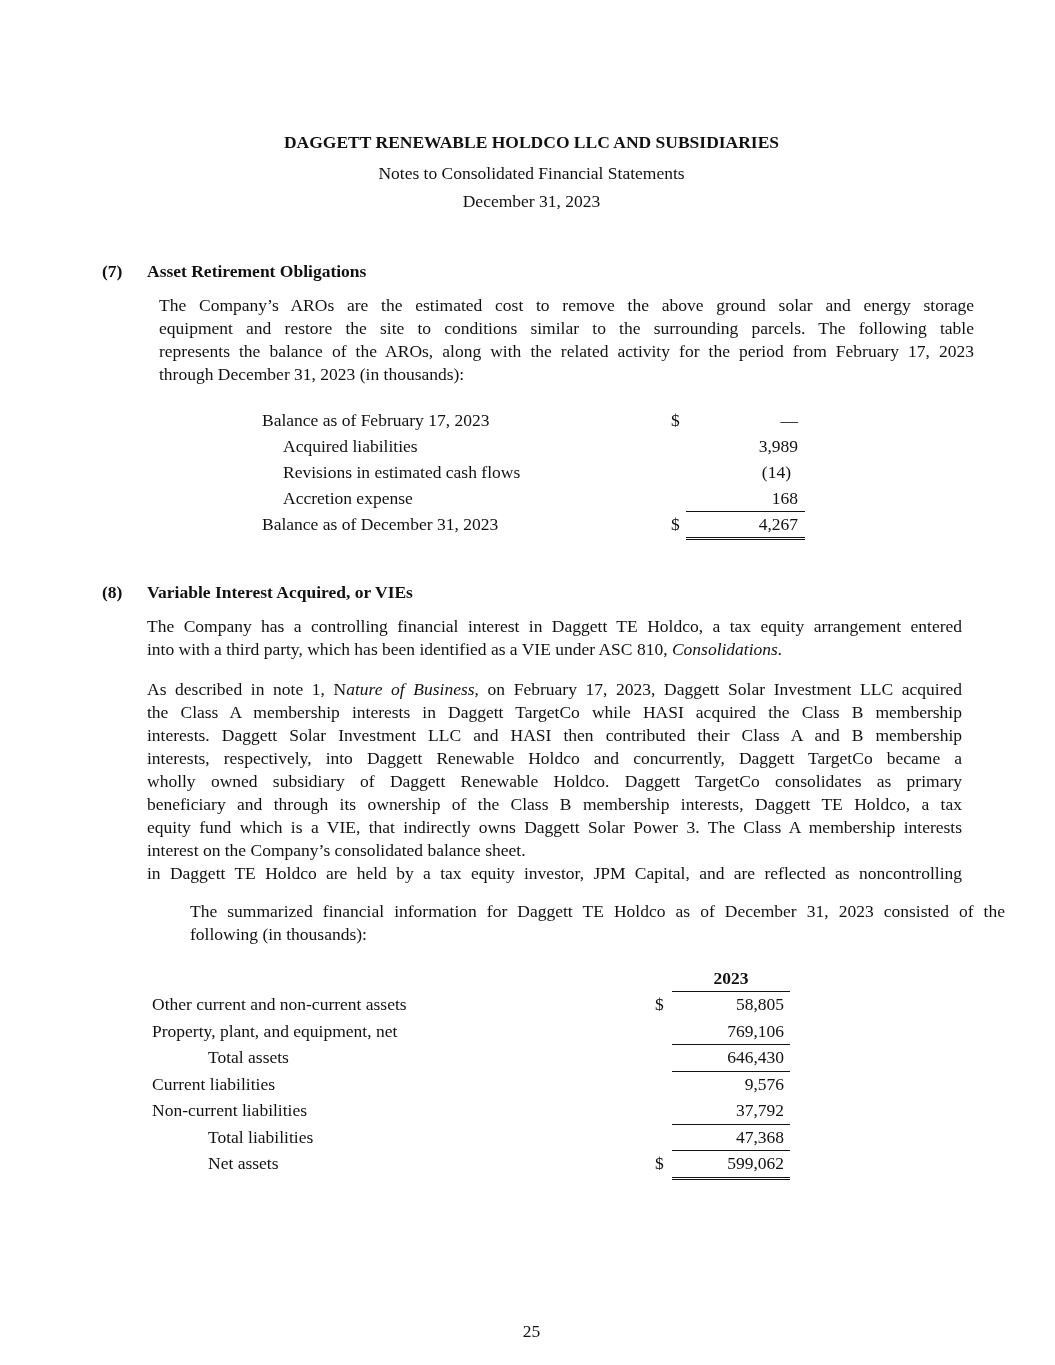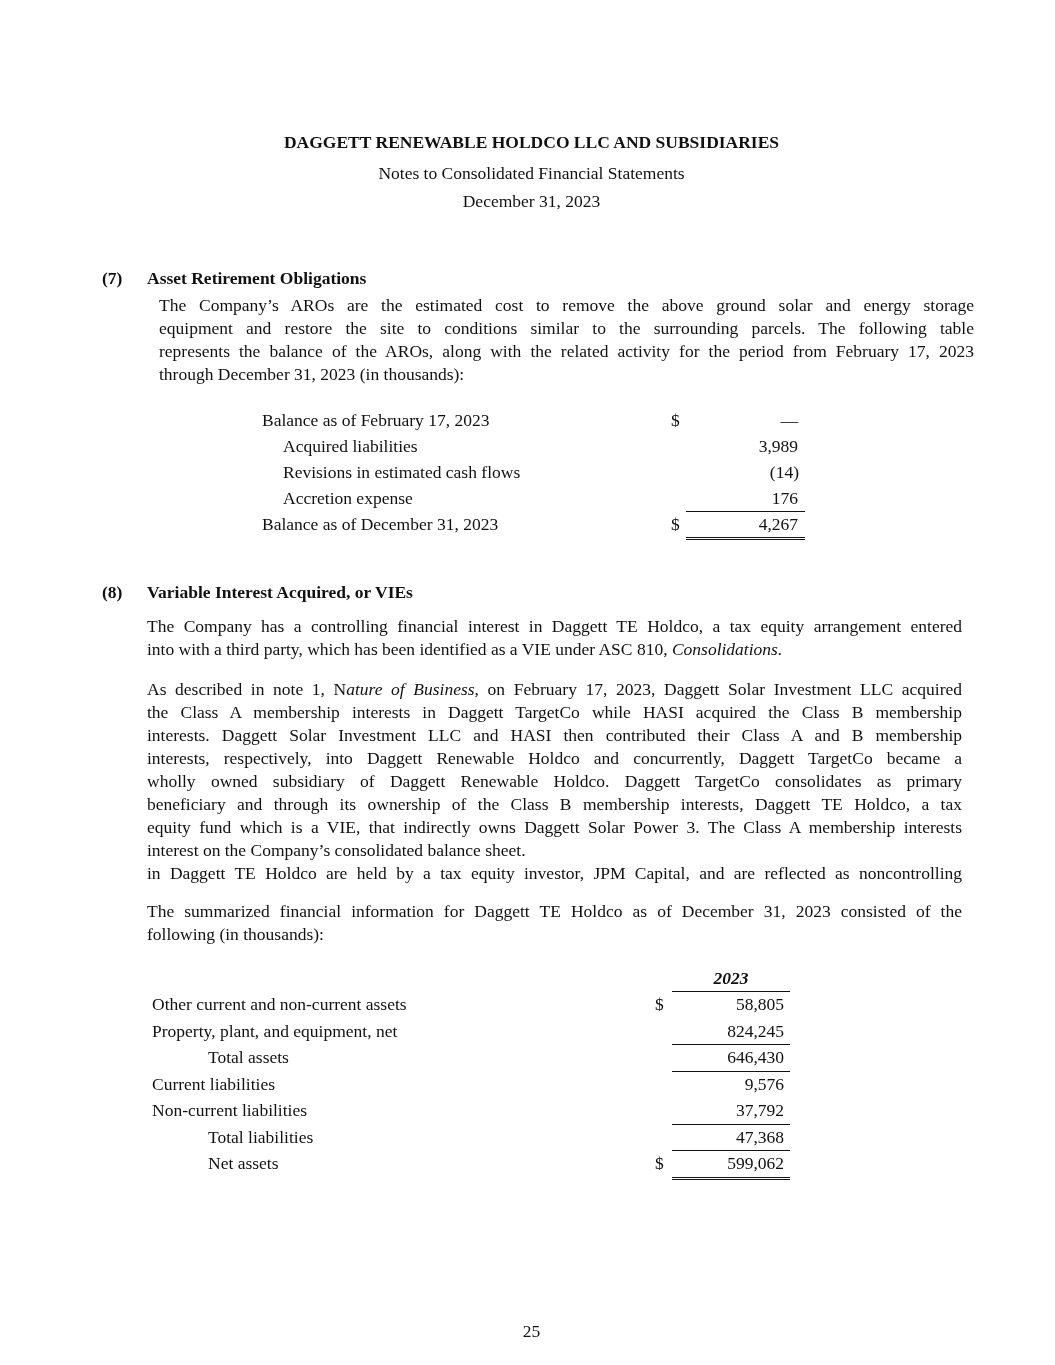--- a/index.html
+++ b/index.html
@@ -78,21 +78,21 @@
       line-height: 26px;
     }
     .aro-row .label { position: absolute; left: 0; }
     .aro-row .label.indent { left: 21px; }
     .aro-row .dollar { position: absolute; left: 409px; }
     .aro-row .value {
       position: absolute;
       right: 9px;
       text-align: right;
     }
-    .aro-row .value.paren { right: 8px; margin-left: 28px; }
+    .aro-row .value.paren { right: 16px; margin-left: 28px; }
     .aro-row.underline-above .valcell {
       position: absolute;
       left: 424px;
       right: 2px;
       top: 0;
       border-top: 1.5px solid #111;
     }
     .aro-row.total .valcell-bottom {
       position: absolute;
       left: 424px;
@@ -105,21 +105,20 @@
     .vie-table {
       position: absolute;
       left: 152px;
       top: 965px;
       width: 640px;
     }
     .vie-header {
       position: relative;
       height: 26px;
       line-height: 26px;
-      font-style: italic;
     }
     .vie-header .year {
       position: absolute;
       left: 520px;
       width: 118px;
       text-align: center;
       font-weight: bold;
       border-bottom: 1.5px solid #111;
     }
     .vie-row {
@@ -162,21 +161,21 @@
   </style>
 </head>
 <body>
 
 <div class="page-header">
   <div class="company">DAGGETT RENEWABLE HOLDCO LLC AND SUBSIDIARIES</div>
   <div class="subtitle">Notes to Consolidated Financial Statements</div>
   <div class="date">December 31, 2023</div>
 </div>
 
-<div class="section-heading" style="top:267px;">
+<div class="section-heading" style="top:260px;">
   <span class="num">(7)</span><span>Asset Retirement Obligations</span>
 </div>
 
 <div class="para" style="top:294px;margin-left:12px;">
   <span class="line">The Company’s AROs are the estimated cost to remove the above ground solar and energy storage</span>
   <span class="line">equipment and restore the site to conditions similar to the surrounding parcels. The following table</span>
   <span class="line">represents the balance of the AROs, along with the related activity for the period from February 17, 2023</span>
   <span class="line last">through December 31, 2023 (in thousands):</span>
 </div>
 
@@ -189,21 +188,21 @@
   <div class="aro-row">
     <span class="label indent">Acquired liabilities</span>
     <span class="value">3,989</span>
   </div>
   <div class="aro-row">
     <span class="label indent">Revisions in estimated cash flows</span>
     <span class="value paren">(14)</span>
   </div>
   <div class="aro-row">
     <span class="label indent">Accretion expense</span>
-    <span class="value">176</span>
+    <span class="value">168</span>
   </div>
   <div class="aro-row underline-above total">
     <span class="valcell"></span>
     <span class="label">Balance as of December 31, 2023</span>
     <span class="dollar">$</span>
     <span class="value">4,267</span>
     <span class="valcell-bottom"></span>
   </div>
 </div>
 
@@ -221,37 +220,37 @@
   <span class="line">the Class A membership interests in Daggett TargetCo while HASI acquired the Class B membership</span>
   <span class="line">interests. Daggett Solar Investment LLC and HASI then contributed their Class A and B membership</span>
   <span class="line">interests, respectively, into Daggett Renewable Holdco and concurrently, Daggett TargetCo became a</span>
   <span class="line">wholly owned subsidiary of Daggett Renewable Holdco. Daggett TargetCo consolidates as primary</span>
   <span class="line">beneficiary and through its ownership of the Class B membership interests, Daggett TE Holdco, a tax</span>
   <span class="line">equity fund which is a VIE, that indirectly owns Daggett Solar Power 3. The Class A membership interests</span>
   <span class="line last">interest on the Company’s consolidated balance sheet.</span>
   <span class="line">in Daggett TE Holdco are held by a tax equity investor, JPM Capital, and are reflected as noncontrolling</span>
 </div>
 
-<div class="para" style="top:900px;">
+<div class="para" style="top:900px;margin-left:43px;">
   <span class="line">The summarized financial information for Daggett TE Holdco as of December 31, 2023 consisted of the</span>
   <span class="line last">following (in thousands):</span>
 </div>
 
 <div class="vie-table">
   <div class="vie-header">
     <span class="year">2023</span>
   </div>
   <div class="vie-row">
     <span class="label">Other current and non-current assets</span>
     <span class="dollar">$</span>
     <span class="value">58,805</span>
   </div>
   <div class="vie-row">
     <span class="label">Property, plant, and equipment, net</span>
-    <span class="value">824,245</span>
+    <span class="value">769,106</span>
   </div>
   <div class="vie-row">
     <span class="line-above"></span>
     <span class="label indent">Total assets</span>
     <span class="value">646,430</span>
   </div>
   <div class="vie-row">
     <span class="line-above"></span>
     <span class="label">Current liabilities</span>
     <span class="value">9,576</span>

